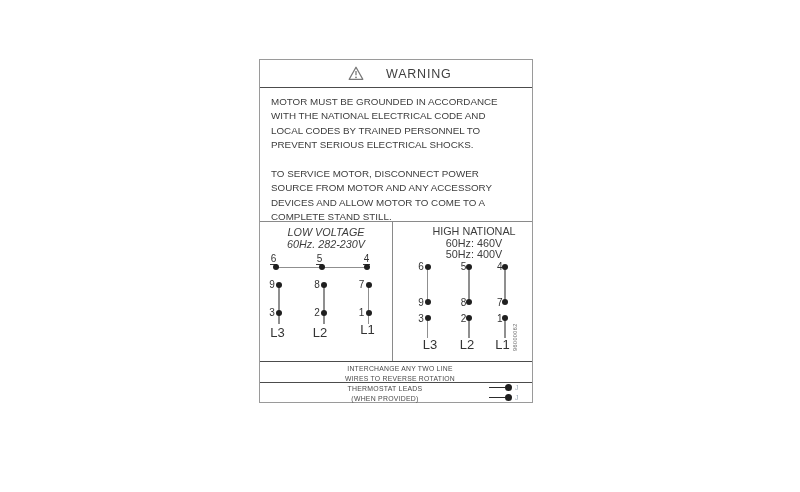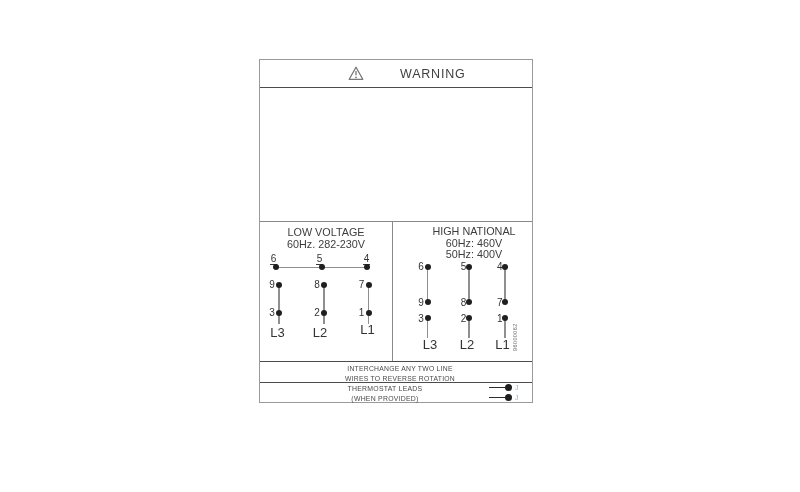--- a/index.html
+++ b/index.html
@@ -10,21 +10,21 @@
   
   .label {
     position:absolute; left:259px; top:59px; width:274px; height:344px;
     border:1.5px solid #9a9a9a; background:#ffffff; color:#3d3d3d;
   }
 
   
   .hdr { position:absolute; left:0; top:0; width:100%; height:28px;
          border-bottom:1.5px solid #4c4c4c; }
   .hdr .tri { position:absolute; left:88px; top:6px; width:16px; height:15px; }
-  .hdr .title { position:absolute; left:140px; top:7px; font-size:12.5px;
+  .hdr .title { position:absolute; left:126px; top:7px; font-size:12.5px;
                 letter-spacing:0.8px; color:#3f3f3f; font-weight:400; }
 
   
   .para { position:absolute; left:11px; width:230px; font-size:9.8px;
           line-height:14.4px; white-space:pre-line; color:#3d3d3d; }
   .p1 { top:35px; }
   .p2 { top:107px; }
 
   
   .line-diag-top    { position:absolute; left:0; top:161px; width:100%; height:1px;   background:#8a8a8a; }
@@ -67,28 +67,36 @@
 
     <div class="hdr">
       <svg class="tri" viewBox="0 0 16 15">
         <path d="M8 1.2 L14.8 13.3 L1.2 13.3 Z" fill="none" stroke="#787878" stroke-width="1.3" stroke-linejoin="round"></path>
         <line x1="8" y1="5" x2="8" y2="9.2" stroke="#787878" stroke-width="1.3"></line>
         <circle cx="8" cy="11.3" r="0.9" fill="#787878"></circle>
       </svg>
       <span class="title">WARNING</span>
     </div>
 
+    <div class="para p1">MOTOR MUST BE GROUNDED IN ACCORDANCE
+WITH THE NATIONAL ELECTRICAL CODE AND
+LOCAL CODES BY TRAINED PERSONNEL TO
+PREVENT SERIOUS ELECTRICAL SHOCKS.</div>
+    <div class="para p2">TO SERVICE MOTOR, DISCONNECT POWER
+SOURCE FROM MOTOR AND ANY ACCESSORY
+DEVICES AND ALLOW MOTOR TO COME TO A
+COMPLETE STAND STILL.</div>
 
     <div class="line-diag-top"></div>
     <div class="vdivider"></div>
     <div class="line-diag-bottom"></div>
     <div class="line-notes-mid"></div>
 
     <div>
-      <div class="dg-title" style="left:6px; top:167px; width:120px;">
+      <div class="dg-title" style="left:6px; top:167px; width:120px;font-style:italic;">
         <span>LOW VOLTAGE</span><br>
         <span>60Hz. 282-230V</span>
       </div>
 
       <span class="tnum" style="left:13.5px; top:194px;">6</span>
       <span class="tnum" style="left:59.5px; top:194px;">5</span>
       <span class="tnum" style="left:106.5px; top:194px;">4</span>
       <div class="tick" style="left:10px; top:203.5px;"></div>
       <div class="tick" style="left:56px; top:203.5px;"></div>
       <div class="tick" style="left:103px; top:203.5px;"></div>

